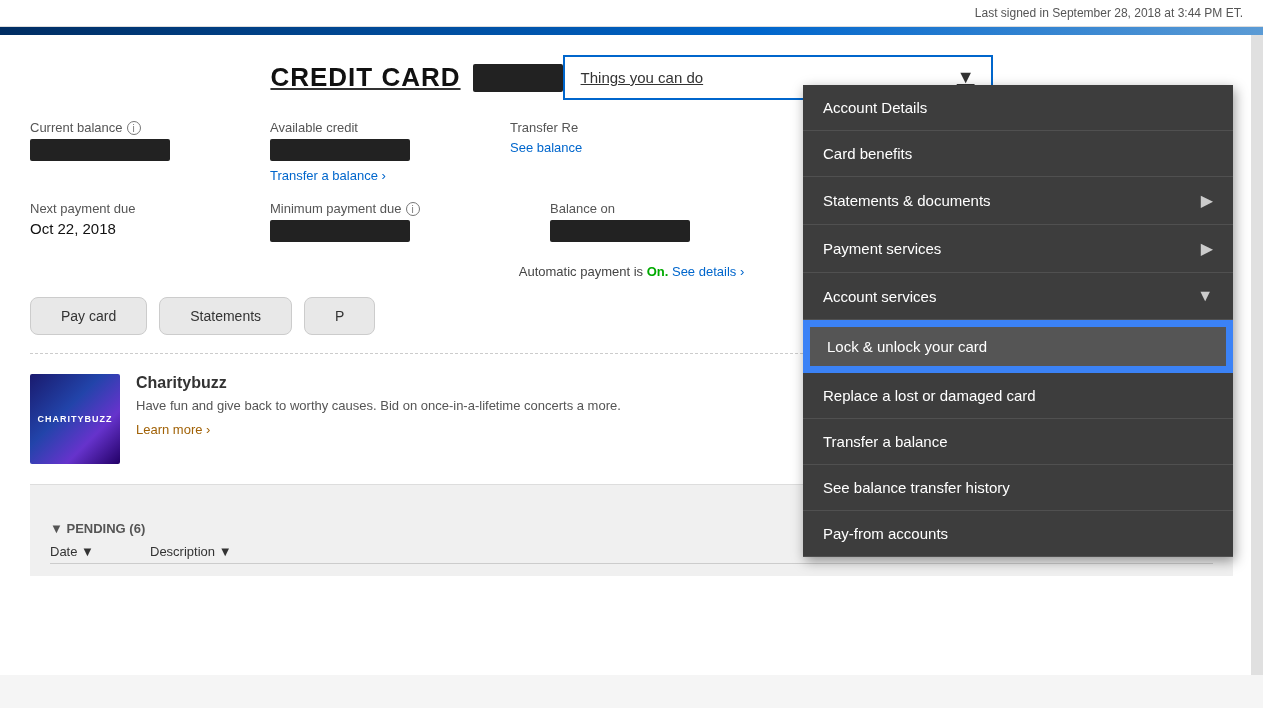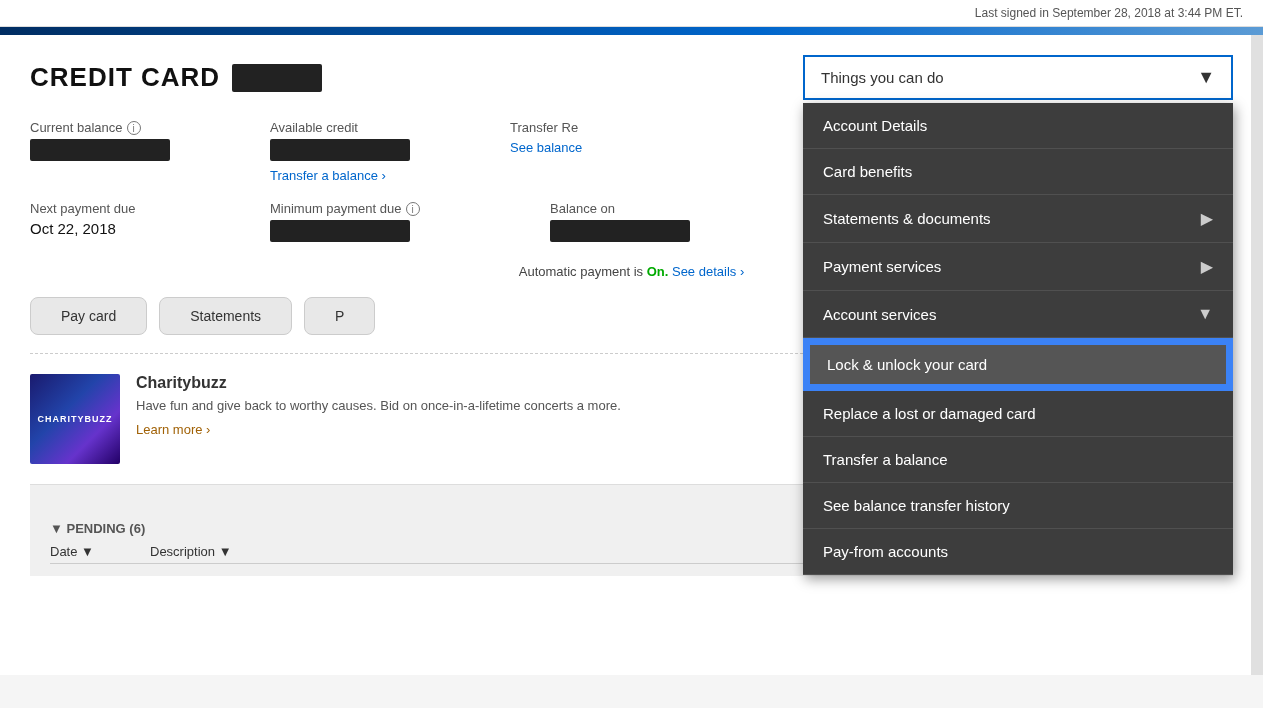--- a/index.html
+++ b/index.html
@@ -23,22 +23,23 @@
       background: #fff;
       margin: 0;
       padding: 20px 30px;
       position: relative;
       min-height: 640px;
     }
 
     .page-header {
       display: flex;
       align-items: center;
-      justify-content: space-between;
+      justify-content: center;
       margin-bottom: 20px;
+      text-decoration: underline;
     }
 
     .credit-card-title {
       display: flex;
       align-items: center;
       gap: 12px;
     }
 
     .credit-card-title h1 {
       font-size: 26px;
@@ -211,21 +212,21 @@
       gap: 20px;
       padding: 8px 0 4px 0;
       border-bottom: 1px solid #ccc;
       font-size: 13px;
       color: #333;
     }
 
     
     .dropdown-menu {
       position: absolute;
-      top: 68px;
+      top: 50px;
       right: 30px;
       width: 430px;
       background: #3d3d3d;
       color: #fff;
       z-index: 100;
       box-shadow: 2px 4px 12px rgba(0,0,0,0.4);
     }
 
     .dropdown-item {
       padding: 14px 20px;

